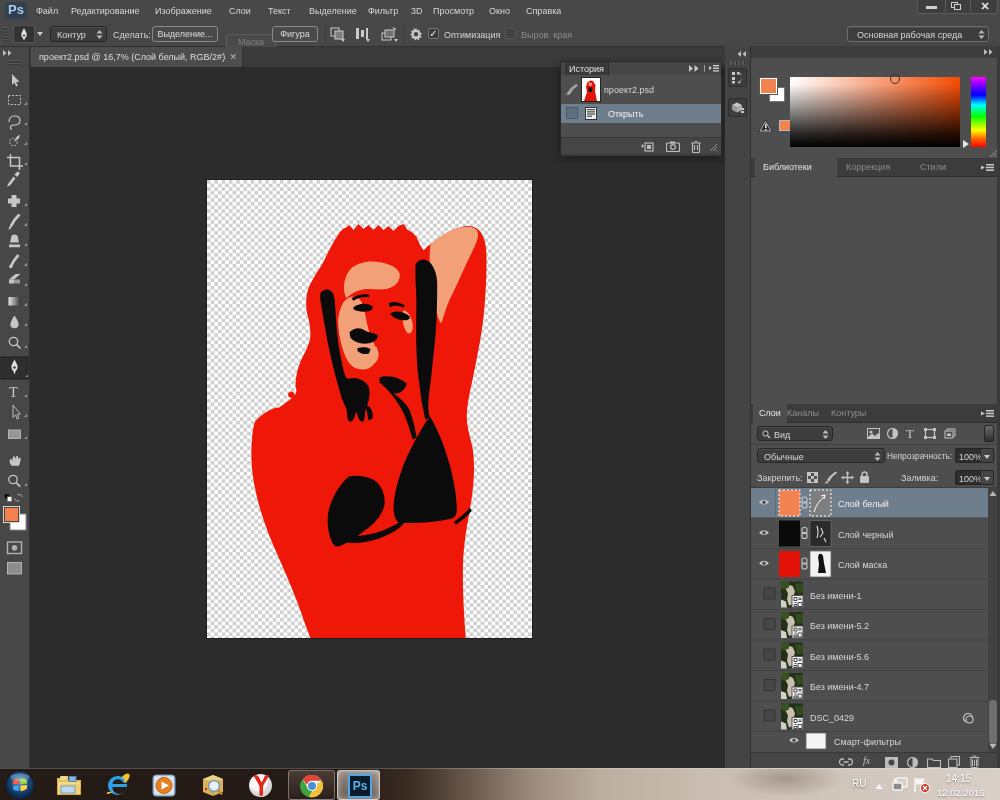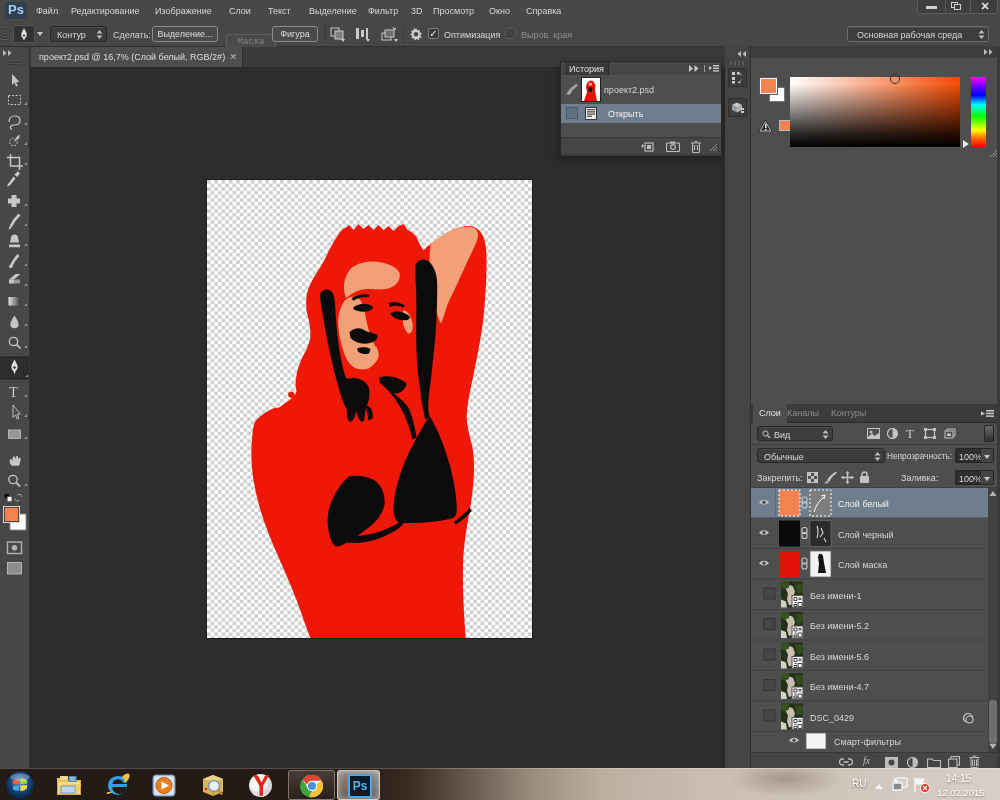--- a/index.html
+++ b/index.html
@@ -48,21 +48,21 @@
  <div class="ab" style="left:37px;top:10px;width:0;height:0;border-left:3px solid transparent;border-right:3px solid transparent;border-top:4px solid #c9c9c9;"></div>
  <div class="ab combo" style="left:50px;top:4px;width:57px;height:16px;">
    <span class="t" style="position:absolute;left:6px;top:3px;">Контур</span>
    <svg class="updn" viewBox="0 0 7 9">
         <path d="M3.5 0 L6.5 3.5 H0.5 Z" fill="#bbb"></path>
         <path d="M3.5 9 L6.5 5.5 H0.5 Z" fill="#bbb"></path>
       </svg>
  </div>
  <span class="t ab" style="left:113px;top:8px;">Сделать:</span>
  <div class="ab btn" style="left:152px;top:4px;width:66px;height:16px;line-height:14px;">Выделение...</div>
- <div class="ab btn" style="left:226px;top:12px;width:50px;height:16px;line-height:14px;border-color:#5e5e5e;color:#808080;font-family:Liberation Mono, monospace;">Маска</div>
+ <div class="ab btn" style="left:226px;top:12px;width:50px;height:16px;line-height:14px;border-color:#5e5e5e;color:#808080;">Маска</div>
  <div class="ab btn" style="left:272px;top:4px;width:46px;height:16px;line-height:14px;">Фигура</div>
  <div class="ab" style="left:325px;top:3px;width:1px;height:18px;background:#3a3a3a;"></div>
  <div class="ab" style="left:330px;top:5px;">
       <svg width="14" height="13" viewBox="0 0 14 13">
         <rect x="1" y="1" width="8" height="8" fill="none" stroke="#c9c9c9"></rect>
         <rect x="5" y="4" width="8" height="8" fill="#7e7e7e" stroke="#c9c9c9"></rect>
       </svg>
     </div>
  <div class="ab" style="left:341px;top:17px;width:0;height:0;border-left:2.5px solid transparent;border-right:2.5px solid transparent;border-top:3.5px solid #c9c9c9;"></div>
  <div class="ab" style="left:355px;top:5px;">
@@ -372,20 +372,33 @@
    <div class="ab" style="left:28px;top:43px;width:12px;height:11px;background:#f28350;border:1px solid #bbb;"></div>
    <div class="ab" style="left:39px;top:0px;width:170px;height:70px;background:linear-gradient(to bottom,rgba(0,0,0,0) 0%,rgba(0,0,0,0) 10%,rgba(0,0,0,.85) 82%,#000 100%),linear-gradient(to right,#ffffff 0%,#f24a03 100%);"></div>
    <div class="ab" style="left:139px;top:-3px;width:10px;height:10px;border:1.5px solid #333;border-radius:50%;"></div>
    <div class="ab" style="left:212px;top:63px;width:0;height:0;border-top:4px solid transparent;border-bottom:4px solid transparent;border-left:6px solid #e8e8e8;"></div>
    <div class="ab" style="left:220px;top:0px;width:15px;height:70px;background:linear-gradient(to bottom,#ff00ff 0%,#6600ff 14%,#0000ff 26%,#00ffff 40%,#00ff00 56%,#ffff00 76%,#ff6600 88%,#ff0000 100%);"></div>
    <svg class="ab" style="left:238px;top:72px" width="9" height="9" viewBox="0 0 9 9">
         <path d="M8 1 L1 8 M8 4 L4 8 M8 7 L7 8" stroke="#8f8f8f"></path>
       </svg>
  </div>
 
+ <div class="ab" style="left:0;top:112px;width:249px;height:19px;background:#3c3c3c;border-bottom:1px solid #2c2c2c;">
+  <div class="ab" style="left:4px;top:0;width:82px;height:19px;background:#4e4e4e;">
+        <span class="t" style="position:absolute;left:8px;top:4px;color:#e3e3e3;">Библиотеки</span>
+      </div>
+  <span class="t dim ab" style="left:95px;top:4px;">Коррекция</span>
+  <span class="t dim ab" style="left:169px;top:4px;">Стили</span>
+  <svg class="ab" style="left:230px;top:6px" width="13" height="7" viewBox="0 0 13 7">
+        <path d="M0 1.5 L4 3.5 L0 5.5 Z" fill="#c9c9c9"></path>
+        <rect x="5" y="0" width="8" height="1.5" fill="#c9c9c9"></rect>
+        <rect x="5" y="2.7" width="8" height="1.5" fill="#c9c9c9"></rect>
+        <rect x="5" y="5.4" width="8" height="1.5" fill="#c9c9c9"></rect>
+      </svg>
+ </div>
  <div class="ab" style="left:0;top:131px;width:249px;height:227px;background:#4e4e4e;"></div>
 
  <div class="ab" style="left:0;top:358px;width:249px;height:19px;background:#3c3c3c;border-bottom:1px solid #2c2c2c;">
   <div class="ab" style="left:2px;top:0;width:34px;height:19px;background:#4e4e4e;">
         <span class="t" style="position:absolute;left:6px;top:4px;color:#e3e3e3;">Слои</span>
       </div>
   <span class="t dim ab" style="left:36px;top:4px;">Каналы</span>
   <span class="t dim ab" style="left:80px;top:4px;">Контуры</span>
   <svg class="ab" style="left:230px;top:6px" width="13" height="7" viewBox="0 0 13 7">
         <path d="M0 1.5 L4 3.5 L0 5.5 Z" fill="#c9c9c9"></path>

